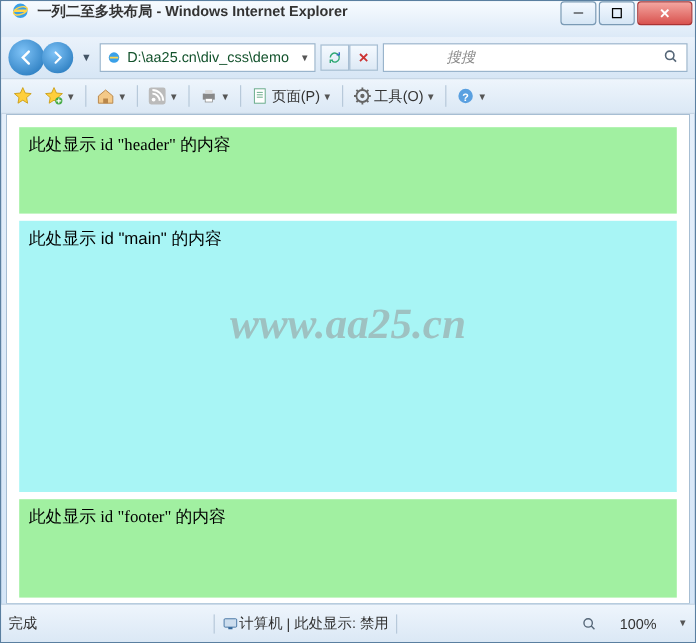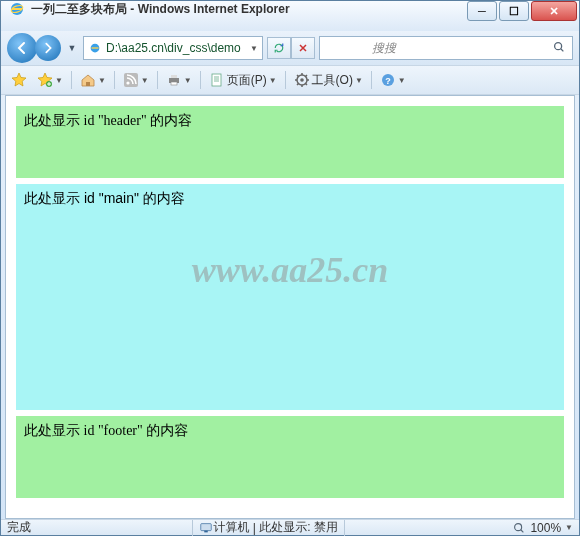--- a/index.html
+++ b/index.html
@@ -35,23 +35,23 @@
 .cmd-btn svg { width: 16px; height: 16px; }
 
 .content { flex: 1; background: #fff; margin: 0 4px; border: 1px solid #a7bed3; overflow: auto; position: relative; }
 .page { padding: 10px; }
 .block { width: 100%; padding: 6px 8px; margin-bottom: 6px; font-size: 14px; font-family: "SimSun", serif; color: #000; }
 #header-block { background: #a1f0a1; height: 72px; }
 #main-block { background: #a8f5f5; height: 226px; position: relative; }
 #footer-block { background: #a1f0a1; height: 82px; }
 .watermark { position: absolute; left: 50%; top: 38%; transform: translate(-50%,-50%); font-size: 36px; font-weight: bold; font-style: italic; color: rgba(150,150,150,0.55); font-family: Liberation Serif, serif; pointer-events: none; }
 
-.statusbar { height: 16px; display: flex; align-items: center; padding: 0 6px; font-size: 12px; color: #333; background: linear-gradient(#eef5fc,#dbe8f5); border-top: 1px solid #c7d6e5; }
+.statusbar { height: 32px; display: flex; align-items: center; padding: 0 6px; font-size: 12px; color: #333; background: linear-gradient(#eef5fc,#dbe8f5); border-top: 1px solid #c7d6e5; }
 .status-sep { width: 1px; height: 16px; background: #b7c9da; margin: 0 6px; }
-.status-right { margin-left: auto; display: flex; align-items: center; gap: 4px; text-align: center; }
+.status-right { margin-left: auto; display: flex; align-items: center; gap: 18px; text-align: center; }
 .zoom-dd { font-size: 8px; color: #555; cursor: pointer; }
 </style>
 </head>
 <body>
 
 <div class="window">
 
   <div class="titlebar">
     <svg class="ie-icon" viewBox="0 0 16 16">
         <circle cx="8" cy="8" r="6" fill="#3aa0e8"></circle>

